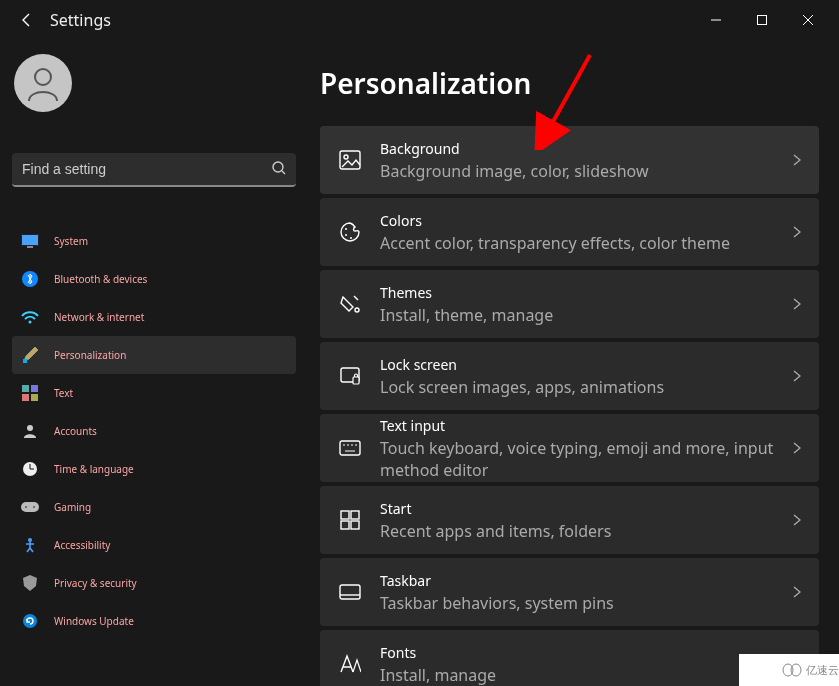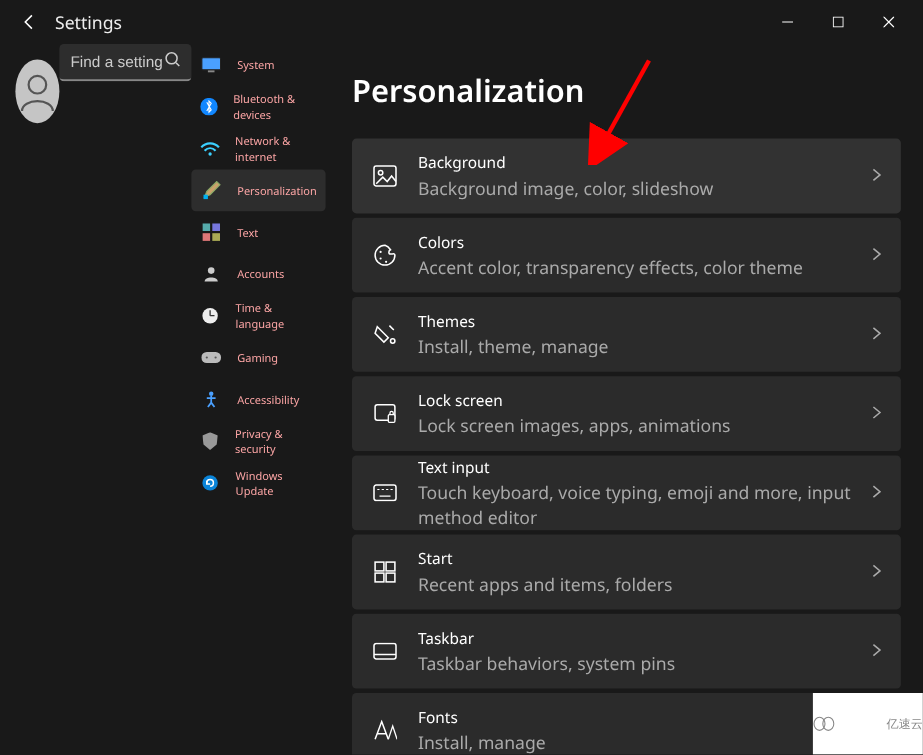--- a/index.html
+++ b/index.html
@@ -38,21 +38,22 @@
       color: #fff;
     }
     .layout {
       display: flex;
       height: calc(100% - 40px);
     }
     .sidebar {
       width: 308px;
       padding: 0 12px 12px 12px;
       display: flex;
-      flex-direction: row;
+      flex-direction: column;
+      gap: 19px;
     }
     .avatar {
       width: 58px; height: 58px;
       border-radius: 50%;
       background: #c5c5c5;
       display: flex; align-items: center; justify-content: center;
       margin: 14px 0 22px 2px;
     }
     .search-box {
       height: 34px;
@@ -129,25 +130,25 @@
     .card-sub { font-size: 16px; color: #aaa; margin-top: 2px; }
     .chevron { color: #aaa; }
     .arrow-annotation {
       position: absolute;
       left: 532px; top: 50px;
       pointer-events: none;
     }
     .watermark {
       position: absolute;
       right: 0; bottom: 0;
-      width: 100px; height: 56px;
+      width: 100px; height: 32px;
       background: #fff;
       color: #888;
       font-size: 11px;
-      display: flex; align-items: center; justify-content: space-between;
+      display: flex; align-items: center; justify-content: flex-end;
       gap: 4px;
     }
   </style>
 </head>
 <body>
 
 <div class="titlebar">
   <div class="back-btn">
     <svg width="16" height="16" viewBox="0 0 16 16">
         <path d="M10 2 L4 8 L10 14" stroke="#fff" stroke-width="1.4" fill="none"></path>

